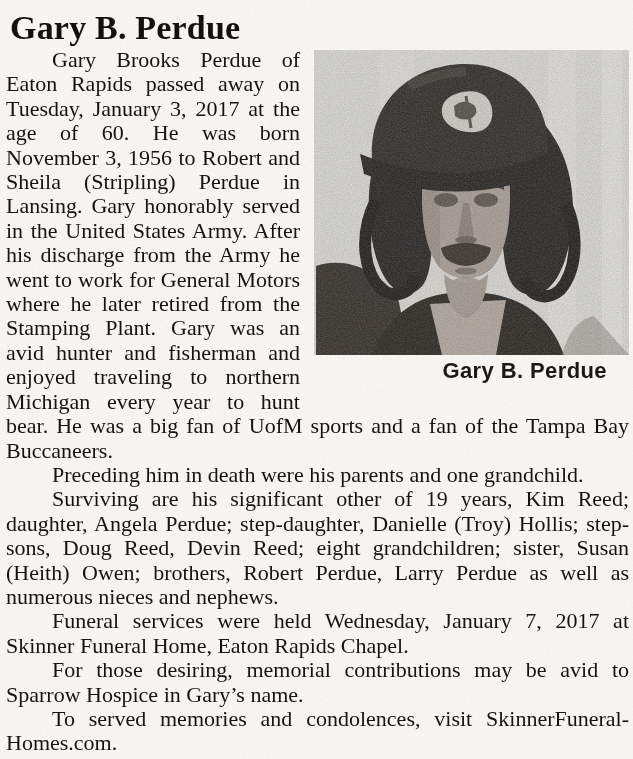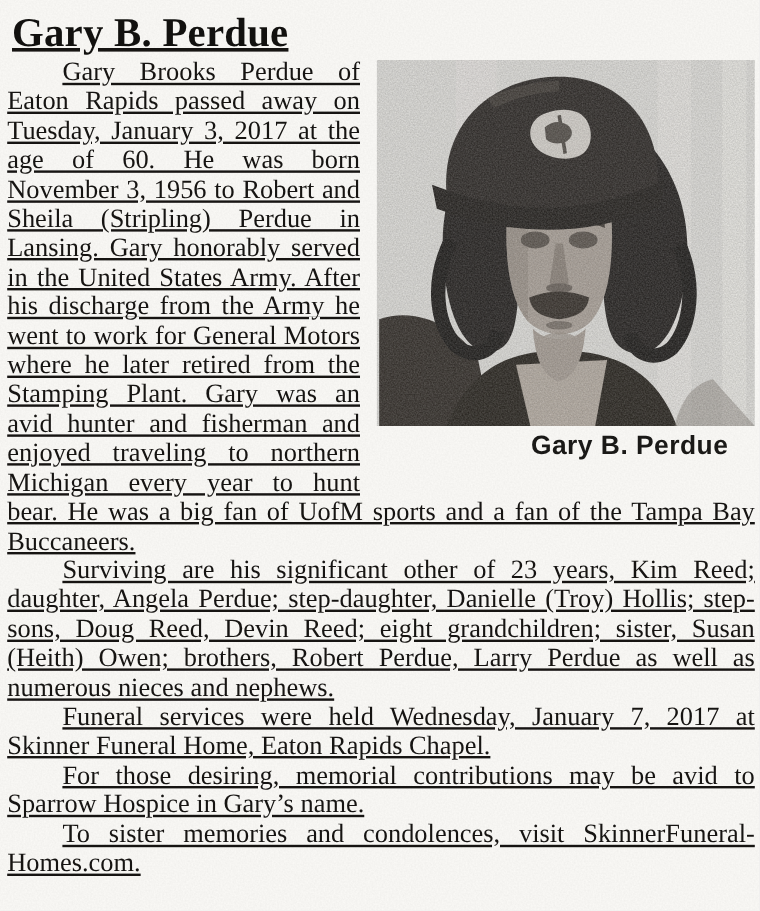--- a/index.html
+++ b/index.html
@@ -9,21 +9,20 @@
   }
   .page {
     position: relative;
     width: 633px;
     height: 759px;
     margin: 0 auto;
     background: #fbfaf7;
     color: #171513;
     font-family: "Liberation Serif", serif;
     overflow: hidden;
-    text-decoration: underline;
   }
   .headline {
     margin: 0;
     padding: 11px 0 2px 10px;
     font-size: 34px;
     line-height: 34px;
     font-weight: bold;
     letter-spacing: 0.2px;
     color: #131210;
   }
@@ -131,24 +130,25 @@
           </g>
 
           <rect width="315" height="305" filter="url(#grainDark)" opacity="0.22"></rect>
           <rect width="315" height="305" filter="url(#grainLight)" opacity="0.26"></rect>
         </svg>
       </div>
       <figcaption class="photo-caption">Gary B. Perdue</figcaption>
     </figure>
 
     <p>Gary Brooks Perdue of Eaton Rapids passed away on Tuesday, January 3, 2017 at the age of 60. He was born November 3, 1956 to Robert and Sheila (Stripling) Perdue in Lansing. Gary honorably served in the United States Army. After his discharge from the Army he went to work for General Motors where he later retired from the Stamping Plant. Gary was an avid hunter and fisherman and enjoyed traveling to northern Michigan every year to hunt bear. He was a big fan of UofM sports and a fan of the Tampa Bay Buccaneers.</p>
-    <p>Surviving are his significant other of 23 years, Kim Reed; daughter, Angela Perdue; step-daughter, Danielle (Troy) Hollis; step-sons, Doug Reed, Devin Reed; eight grandchildren; sister, Susan (Heith) Owen; brothers, Robert Perdue, Larry Perdue as well as numerous nieces and nephews.</p>
+    <p>Preceding him in death were his parents and one grandchild.</p>
+    <p>Surviving are his significant other of 19 years, Kim Reed; daughter, Angela Perdue; step-daughter, Danielle (Troy) Hollis; step-sons, Doug Reed, Devin Reed; eight grandchildren; sister, Susan (Heith) Owen; brothers, Robert Perdue, Larry Perdue as well as numerous nieces and nephews.</p>
     <p>Funeral services were held Wednesday, January 7, 2017 at Skinner Funeral Home, Eaton Rapids Chapel.</p>
     <p>For those desiring, memorial contributions may be avid to Sparrow Hospice in Gary’s name.</p>
-    <p>To sister memories and condolences, visit SkinnerFuneral-Homes.com.</p>
+    <p>To served memories and condolences, visit SkinnerFuneral-Homes.com.</p>
   </div>
 
   <svg class="page-noise" width="633" height="759">
     <defs>
       <filter id="pageGrain" x="0%" y="0%" width="100%" height="100%">
         <feTurbulence type="fractalNoise" baseFrequency="0.7" numOctaves="2" seed="3" stitchTiles="stitch"></feTurbulence>
         <feColorMatrix type="matrix" values="0 0 0 0 0  0 0 0 0 0  0 0 0 0 0  0.8 0 0 0 0"></feColorMatrix>
       </filter>
     </defs>
     <rect width="633" height="759" filter="url(#pageGrain)" opacity="0.055"></rect>

